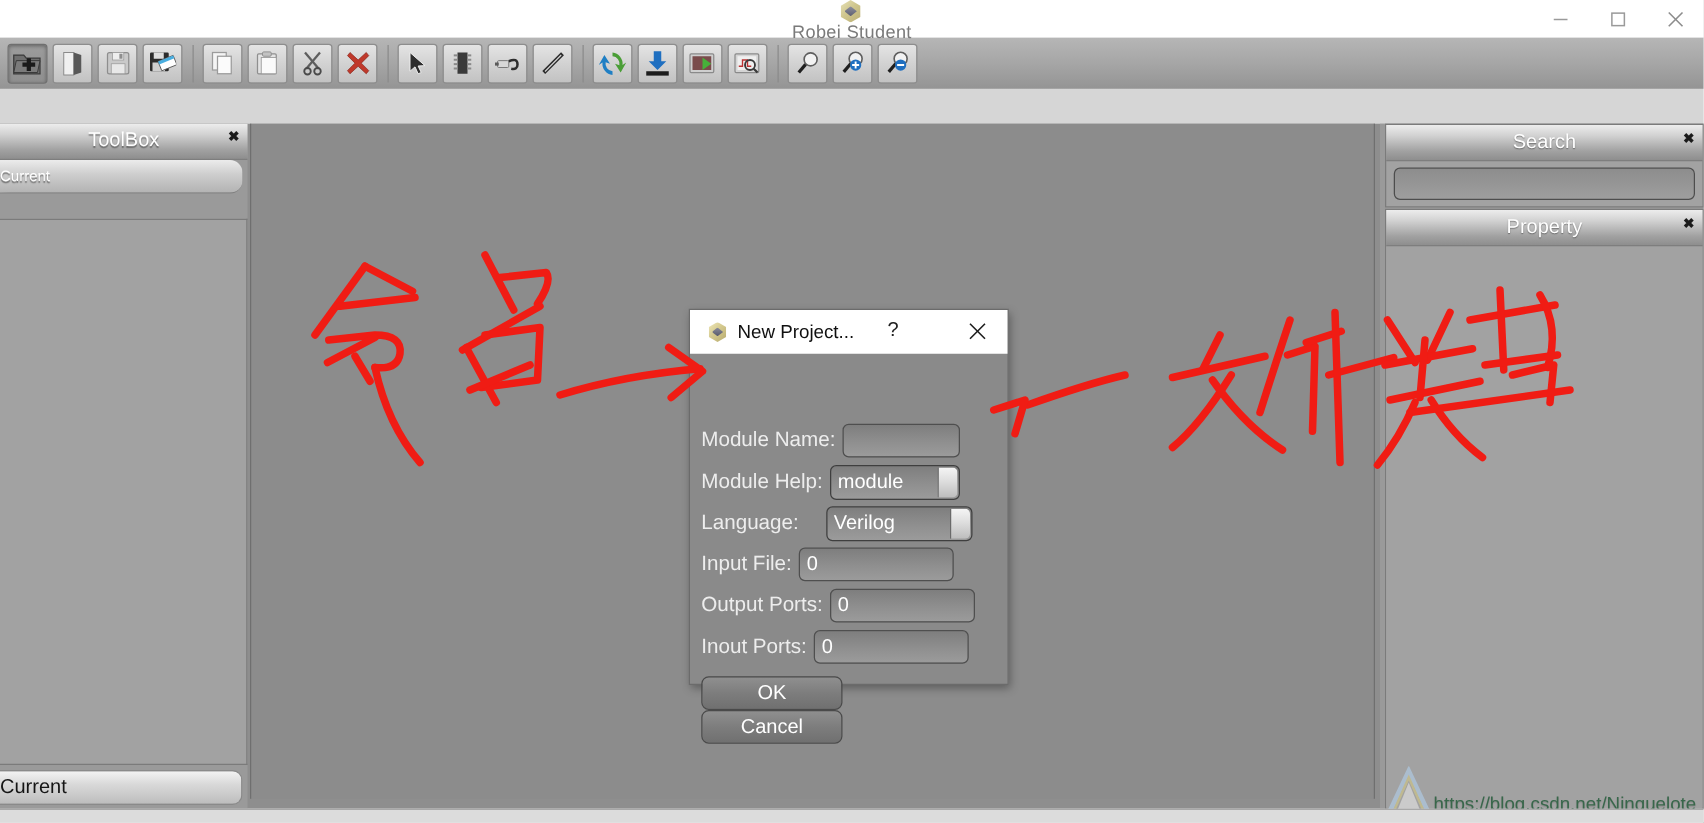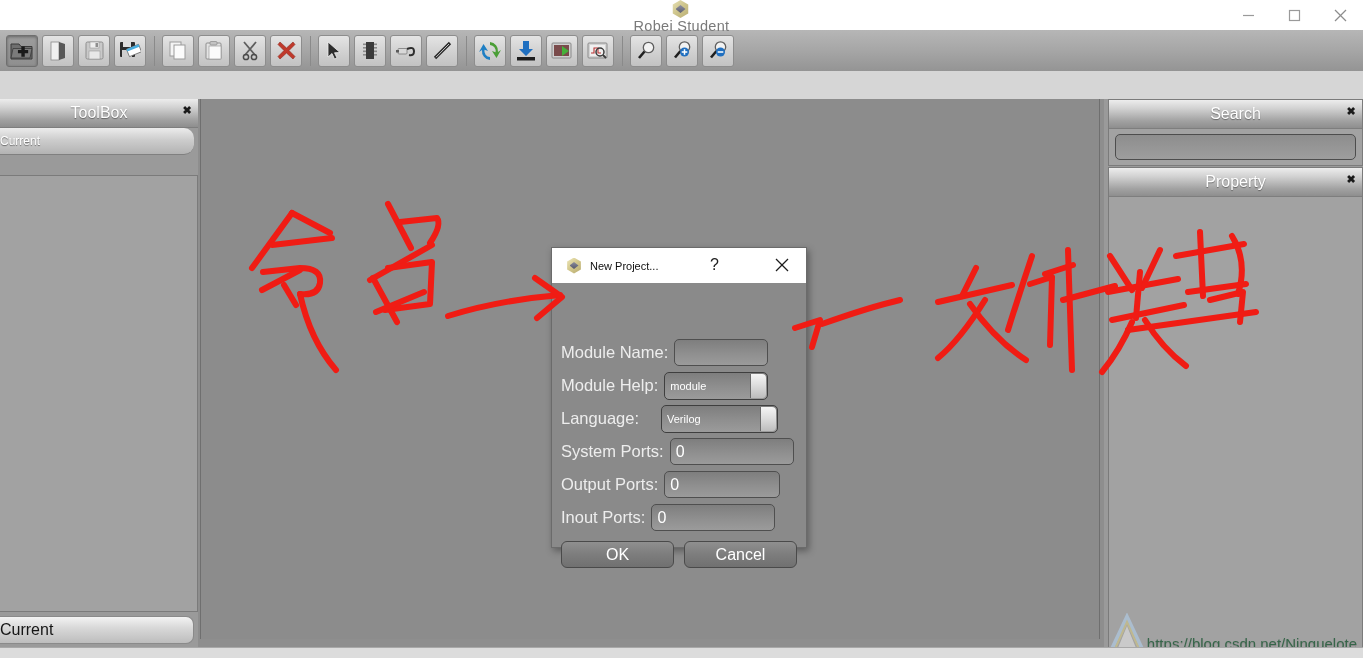--- a/index.html
+++ b/index.html
@@ -241,21 +241,21 @@
     position:absolute; left:0; top:0; width:16px; height:16px;
     background: linear-gradient(135deg,#f0e9bd 0%, #d4c98e 45%, #b5a86d 100%);
     clip-path: polygon(50% 0%, 93% 25%, 93% 75%, 50% 100%, 7% 75%, 7% 25%);
   }
   .dlg-logo .inner {
     position:absolute; left:3.5px; top:4.5px; width:9px; height:7px;
     background: linear-gradient(180deg,#8b8c9c 0%, #55576a 100%);
     clip-path: polygon(50% 0%, 100% 50%, 50% 100%, 0% 50%);
   }
   .dlg-name {
-    font-size: 11px; color: #101010;
+    font-size: 15px; color: #101010;
   }
   .dlg-help {
     position: absolute; left: 158px; top: 8px;
     font-size: 16px; color: #202020;
   }
   .dlg-close {
     position: absolute; right: 14px; top: 7px;
     width: 20px; height: 20px;
     display: flex; align-items: center; justify-content: center;
     color: #202020;
@@ -288,38 +288,39 @@
     margin-left: 6px;
   }
   .fcombo {
     height: 28px;
     background: linear-gradient(180deg,#7e7e7e 0%, #8f8f8f 55%, #9b9b9b 100%);
     border: 1px solid #3f3f3f;
     border-radius: 5px;
     box-sizing: border-box;
     display: flex; align-items: center;
     padding-left: 5px;
-    font-size: 11px;
+    font-size: 16px;
     color: #ffffff;
     margin-left: 6px;
     position: relative;
     flex: 1 1 auto;
   }
   .fcombo .arrow {
     position: absolute;
     right: 1px; top: 1px; bottom: 1px;
     width: 15px;
     background: linear-gradient(180deg,#f5f5f5 0%, #dedede 45%, #bdbdbd 100%);
     border-radius: 0 4px 4px 0;
     border-left: 1px solid #6a6a6a;
   }
   .dlg-buttons {
     display: flex;
-    justify-content: space-between;
+    justify-content: flex-end;
     padding: 4px 9px 0 9px;
+    flex-direction: column;
   }
   .dbtn {
     width: 113px; height: 27px;
     background: linear-gradient(180deg,#8f8f8f 0%, #7d7d7d 50%, #707070 100%);
     border: 1px solid #4a4a4a;
     border-radius: 6px;
     display: flex; align-items: center; justify-content: center;
     font-size: 16px; color: #ffffff;
     box-sizing: border-box;
   }
@@ -615,21 +616,21 @@
 
       <div class="frow">
         <div class="flabel">Language:</div>
         <div class="fcombo" style="max-width:117px;margin-left:22px;">
           <span>Verilog</span>
           <span class="arrow"></span>
         </div>
       </div>
 
       <div class="frow">
-        <div class="flabel">System Ports:</div>
+        <div class="flabel">Input File:</div>
         <div class="fin" style="max-width:124px;">0</div>
       </div>
 
       <div class="frow">
         <div class="flabel">Output Ports:</div>
         <div class="fin" style="max-width:116px;">0</div>
       </div>
 
       <div class="frow">
         <div class="flabel">Inout Ports:</div>

